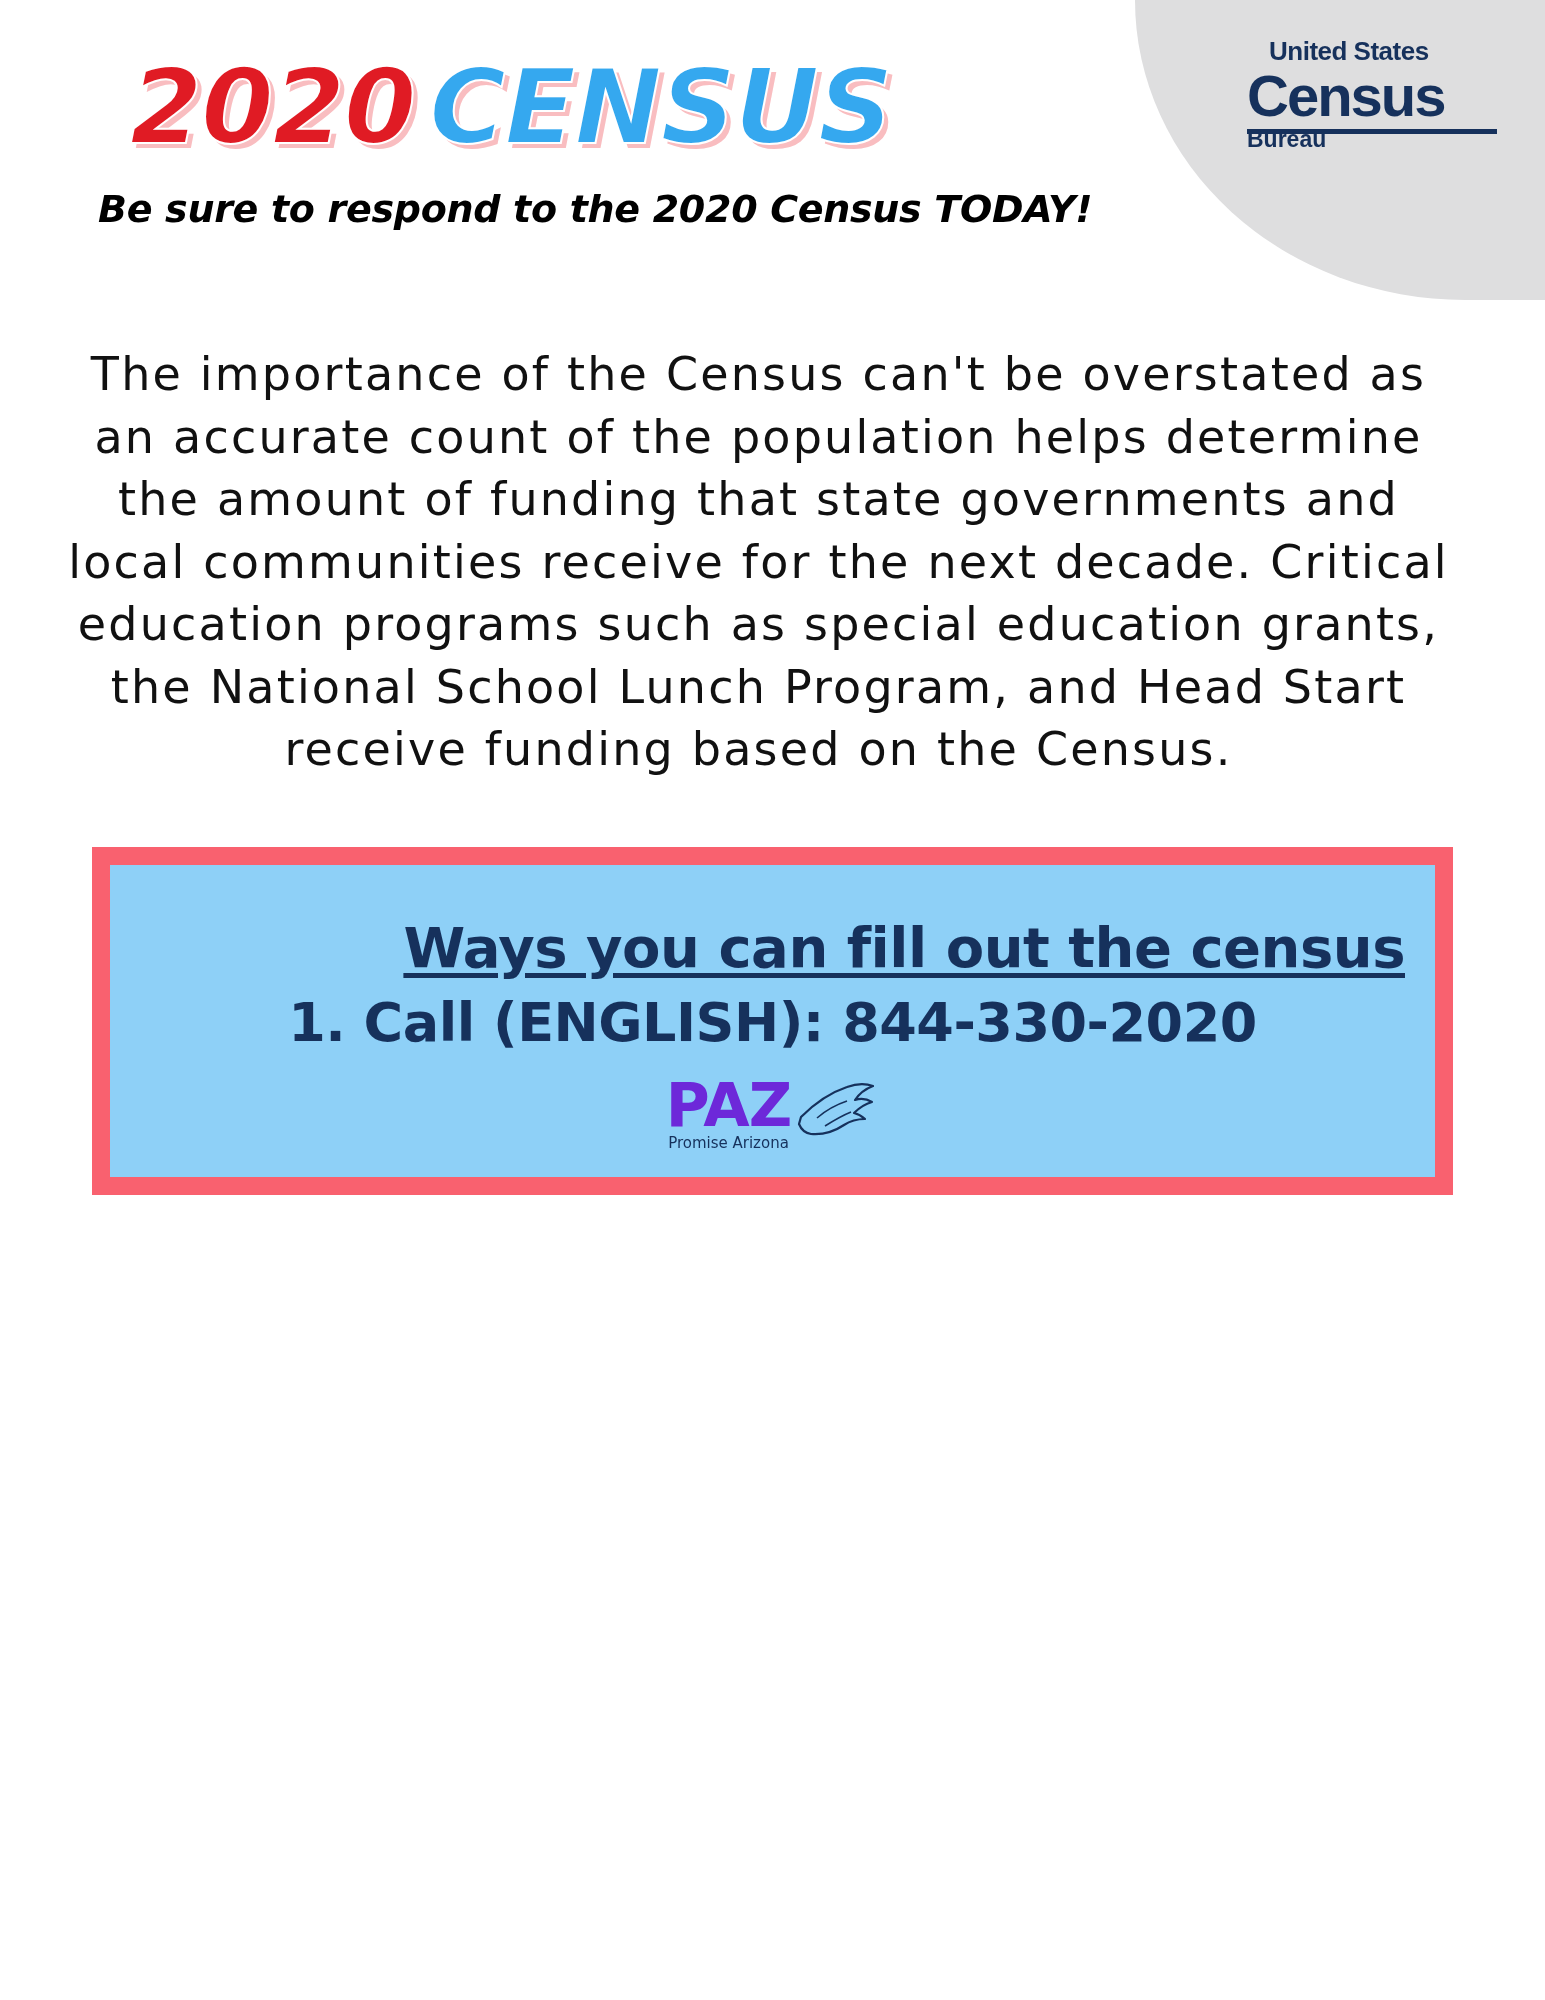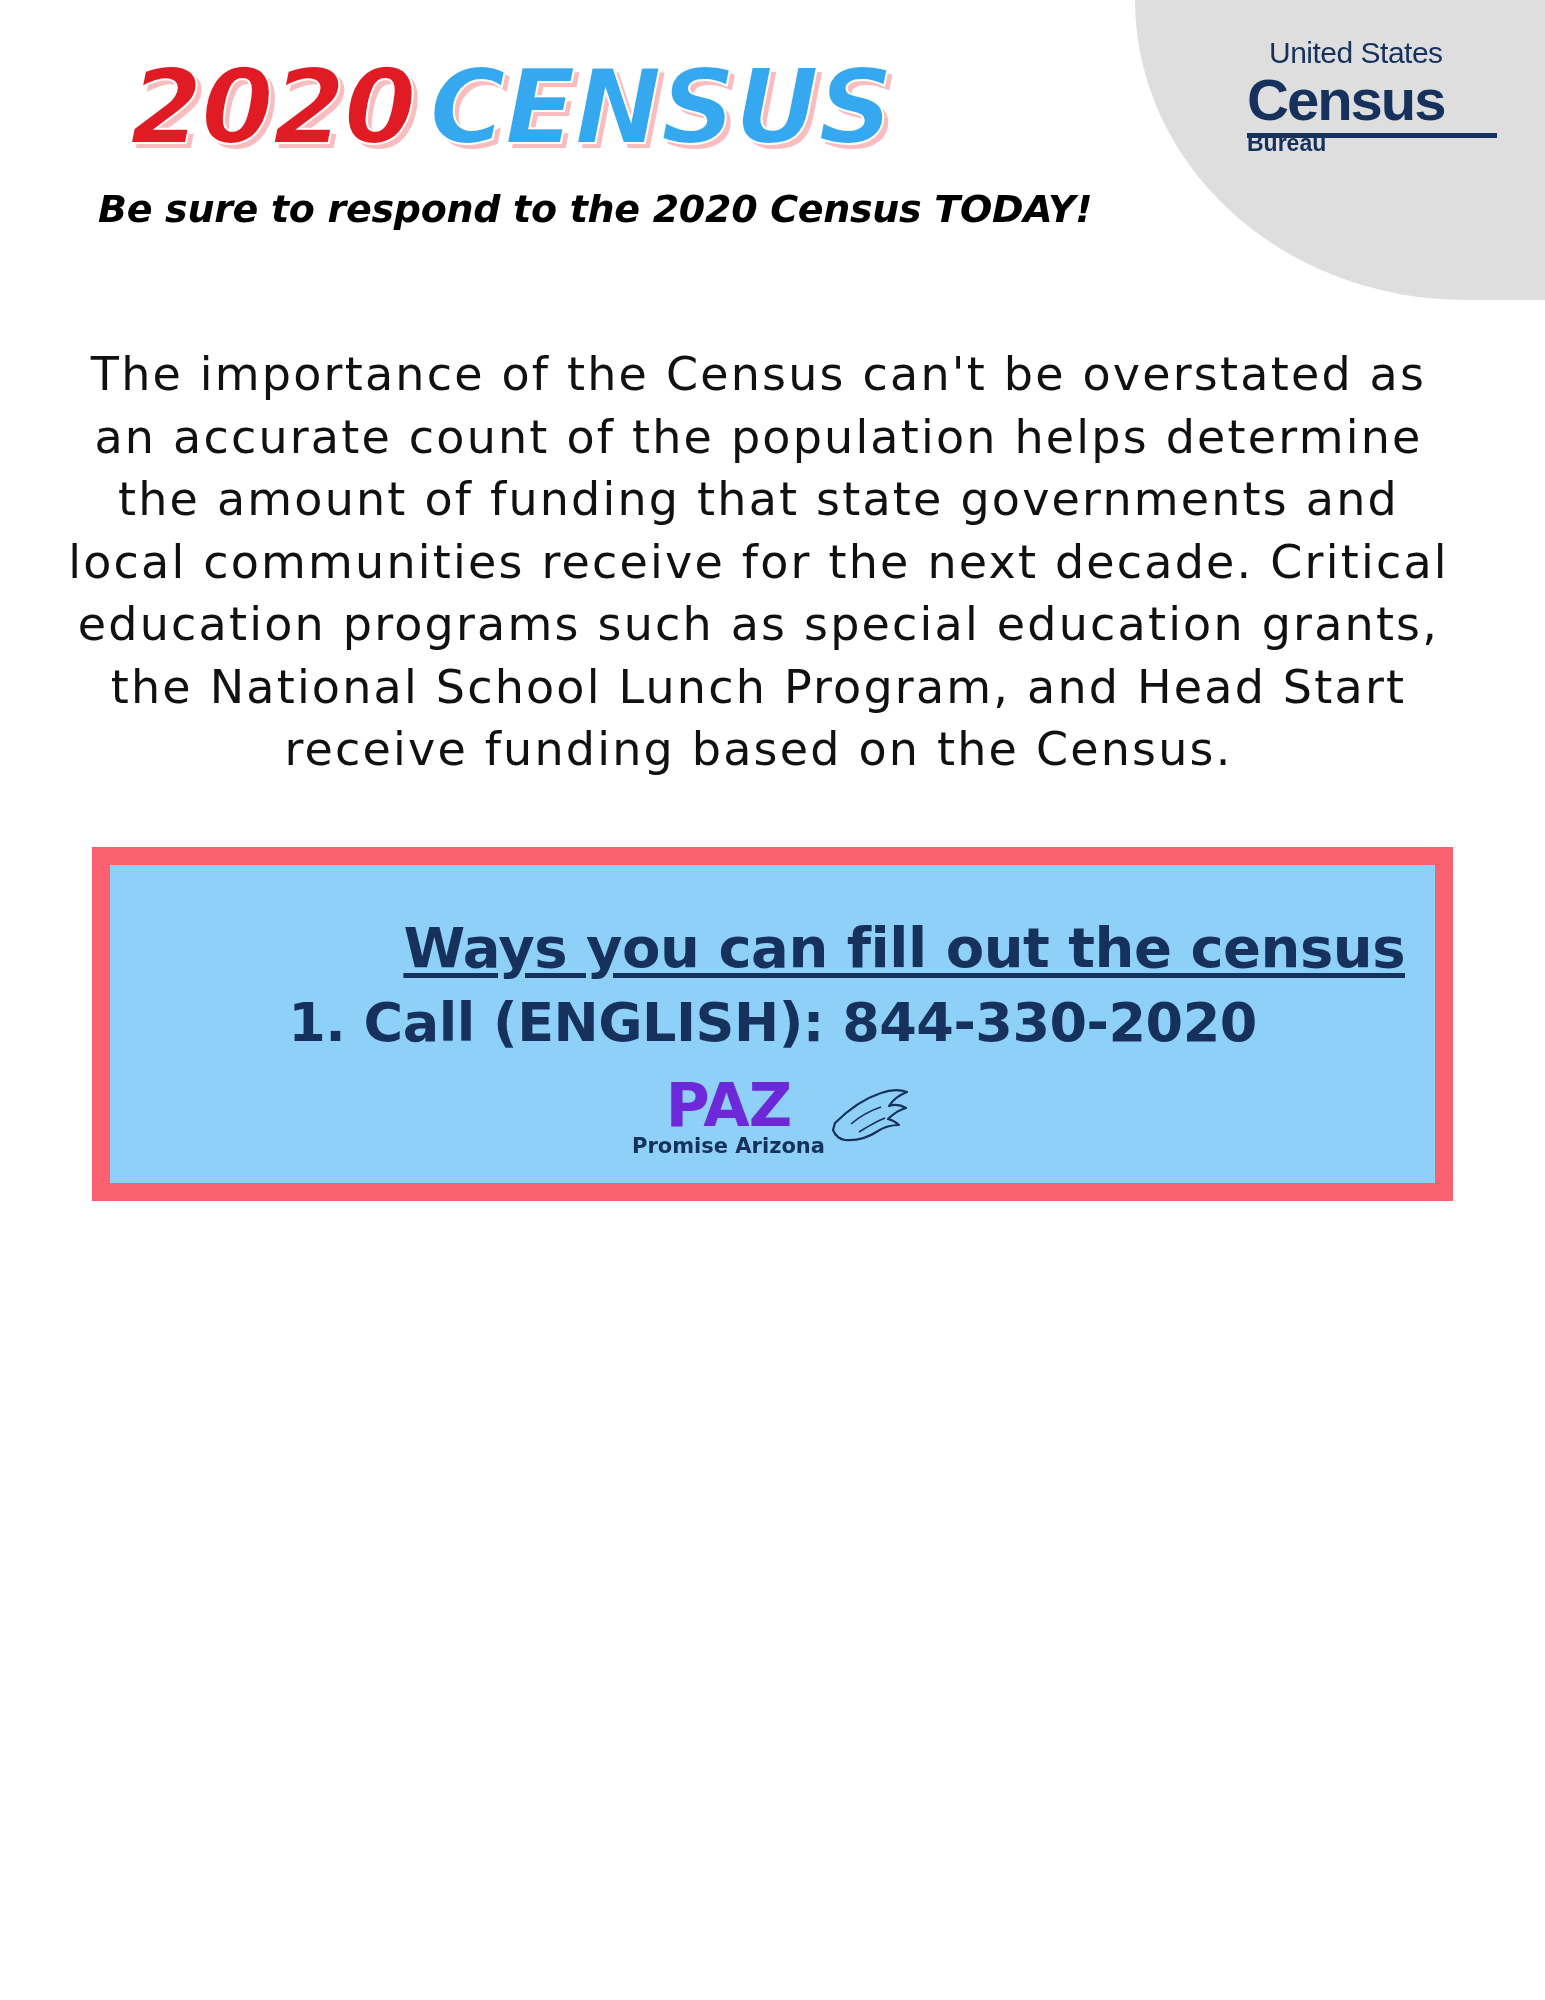--- a/index.html
+++ b/index.html
@@ -74,22 +74,22 @@
     position: absolute;
     top: 38px;
     right: 48px;
     z-index: 3;
     text-align: left;
     color: #16315c;
     font-family: "Liberation Sans", sans-serif;
     width: 250px;
   }
   .bureau-logo .us-line {
-    font-size: 30px;
-    font-weight: normal;
+    font-size: 26px;
+    font-weight: bold;
     letter-spacing: -0.5px;
     line-height: 1;
     padding-left: 22px;
   }
   .bureau-logo .census-line {
     font-size: 58px;
     font-weight: bold;
     letter-spacing: -2px;
     line-height: 1.02;
     margin-top: 2px;
@@ -175,22 +175,22 @@
   .paz-word {
     font-family: "DejaVu Sans", sans-serif;
     font-size: 60px;
     font-weight: bold;
     color: #6d28d9;
     letter-spacing: -1px;
     line-height: 0.95;
   }
   .paz-sub {
     font-family: "DejaVu Sans", sans-serif;
-    font-size: 21px;
-    font-weight: bold;
+    font-size: 15px;
+    font-weight: normal;
     color: #16315c;
     letter-spacing: 0px;
     margin-top: 2px;
   }
   .dove {
     margin-bottom: 8px;
   }
 </style>
 </head>
 <body>

